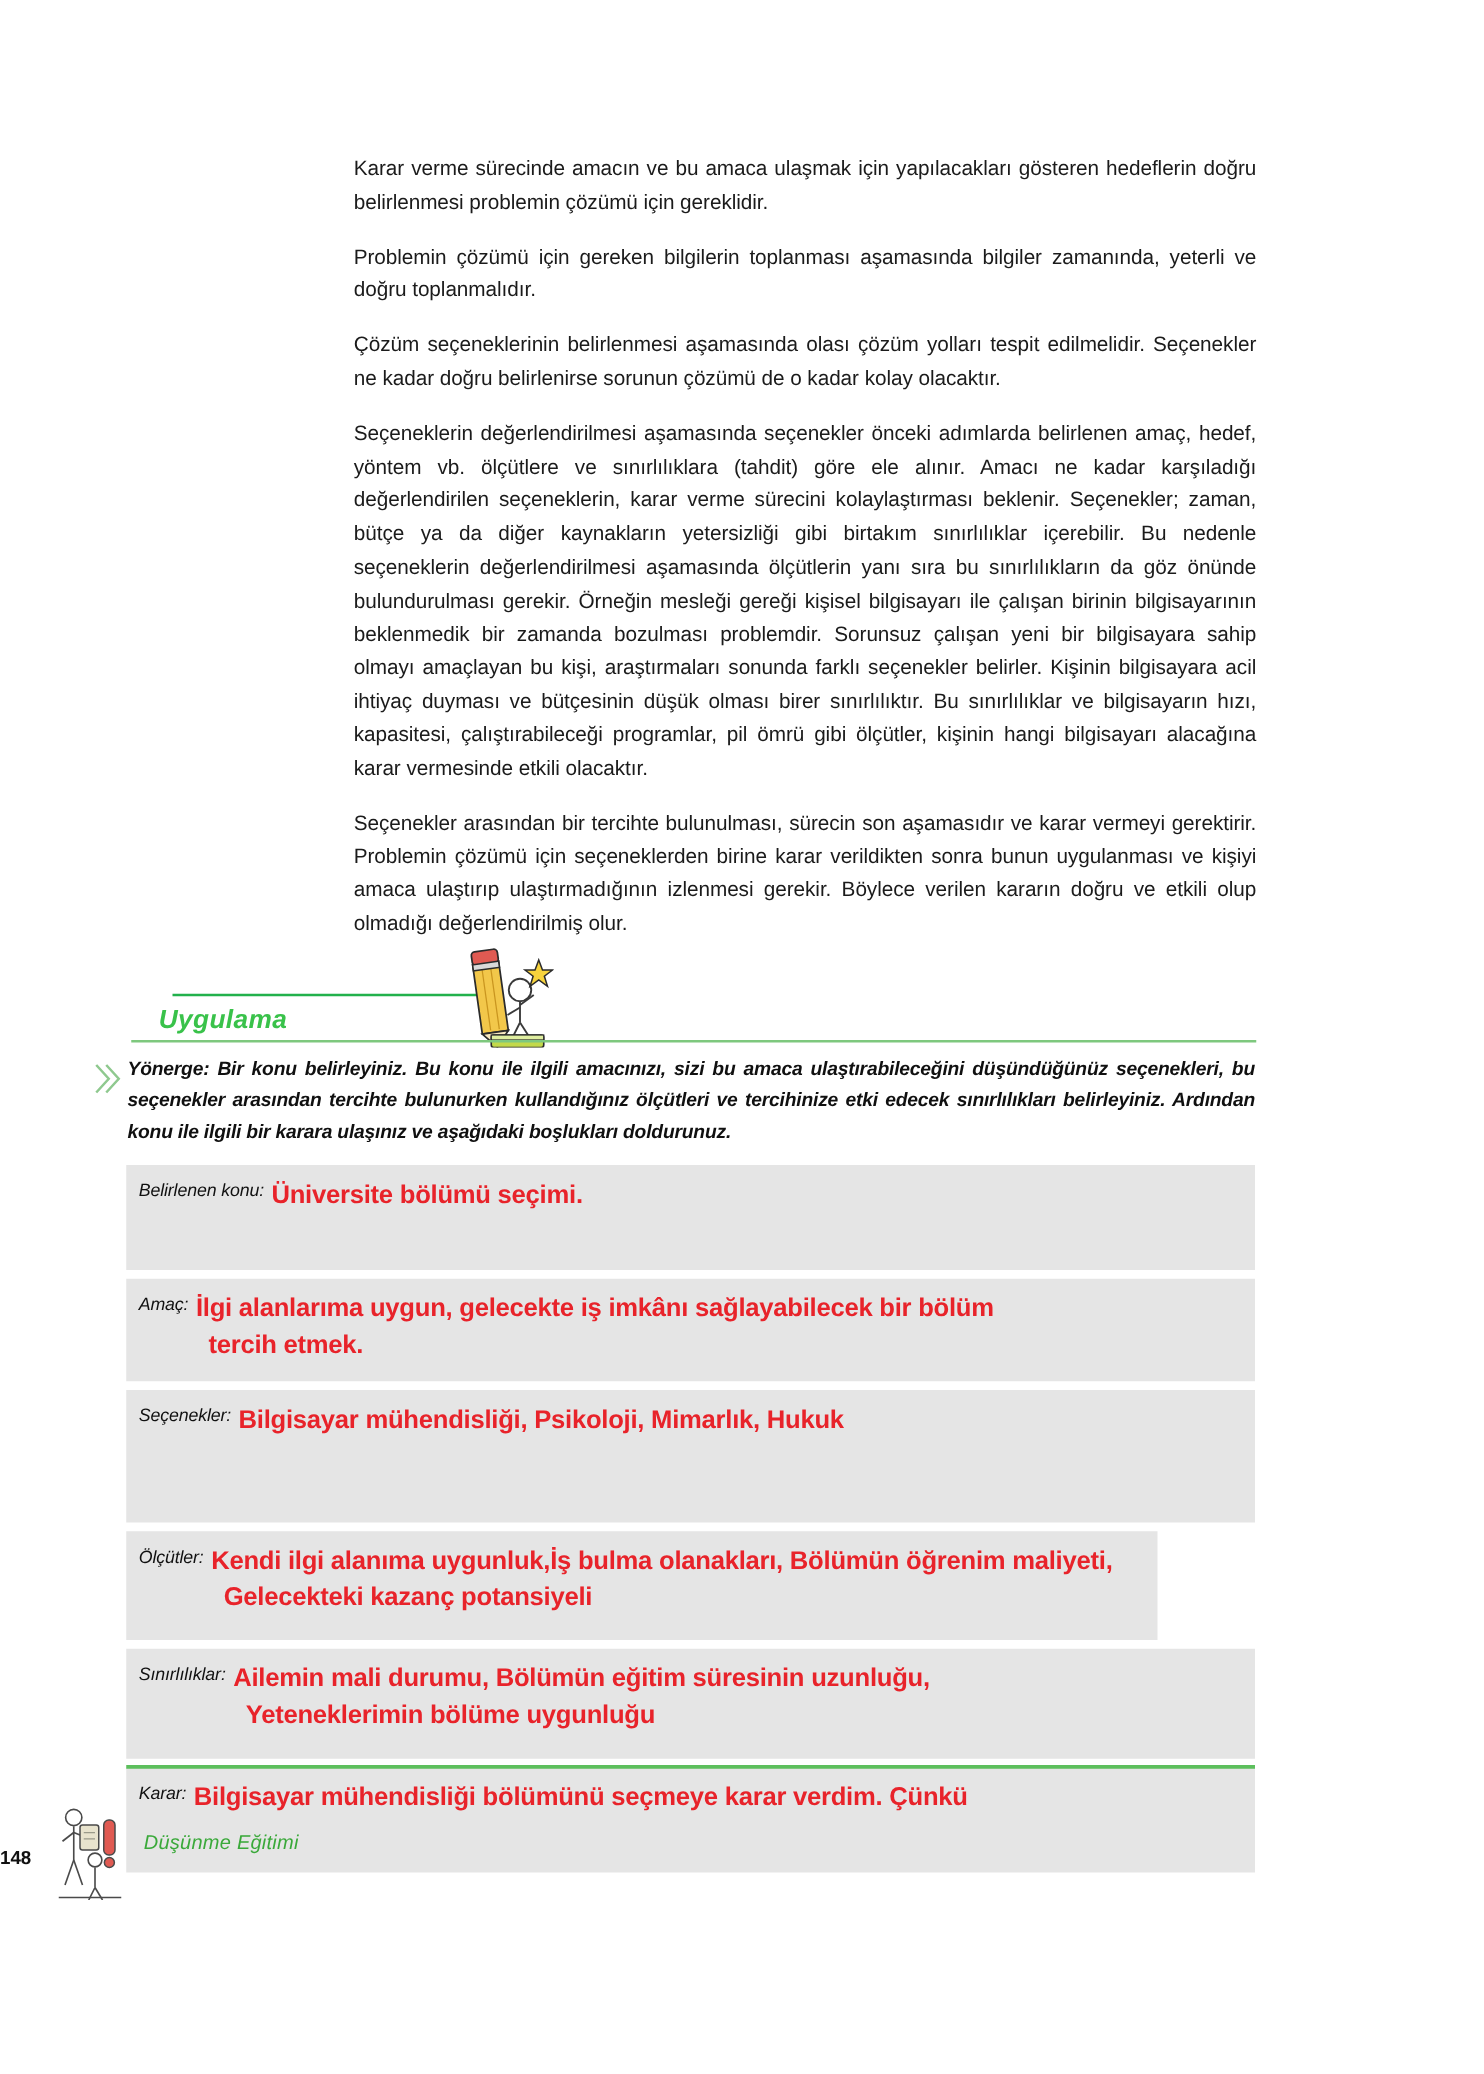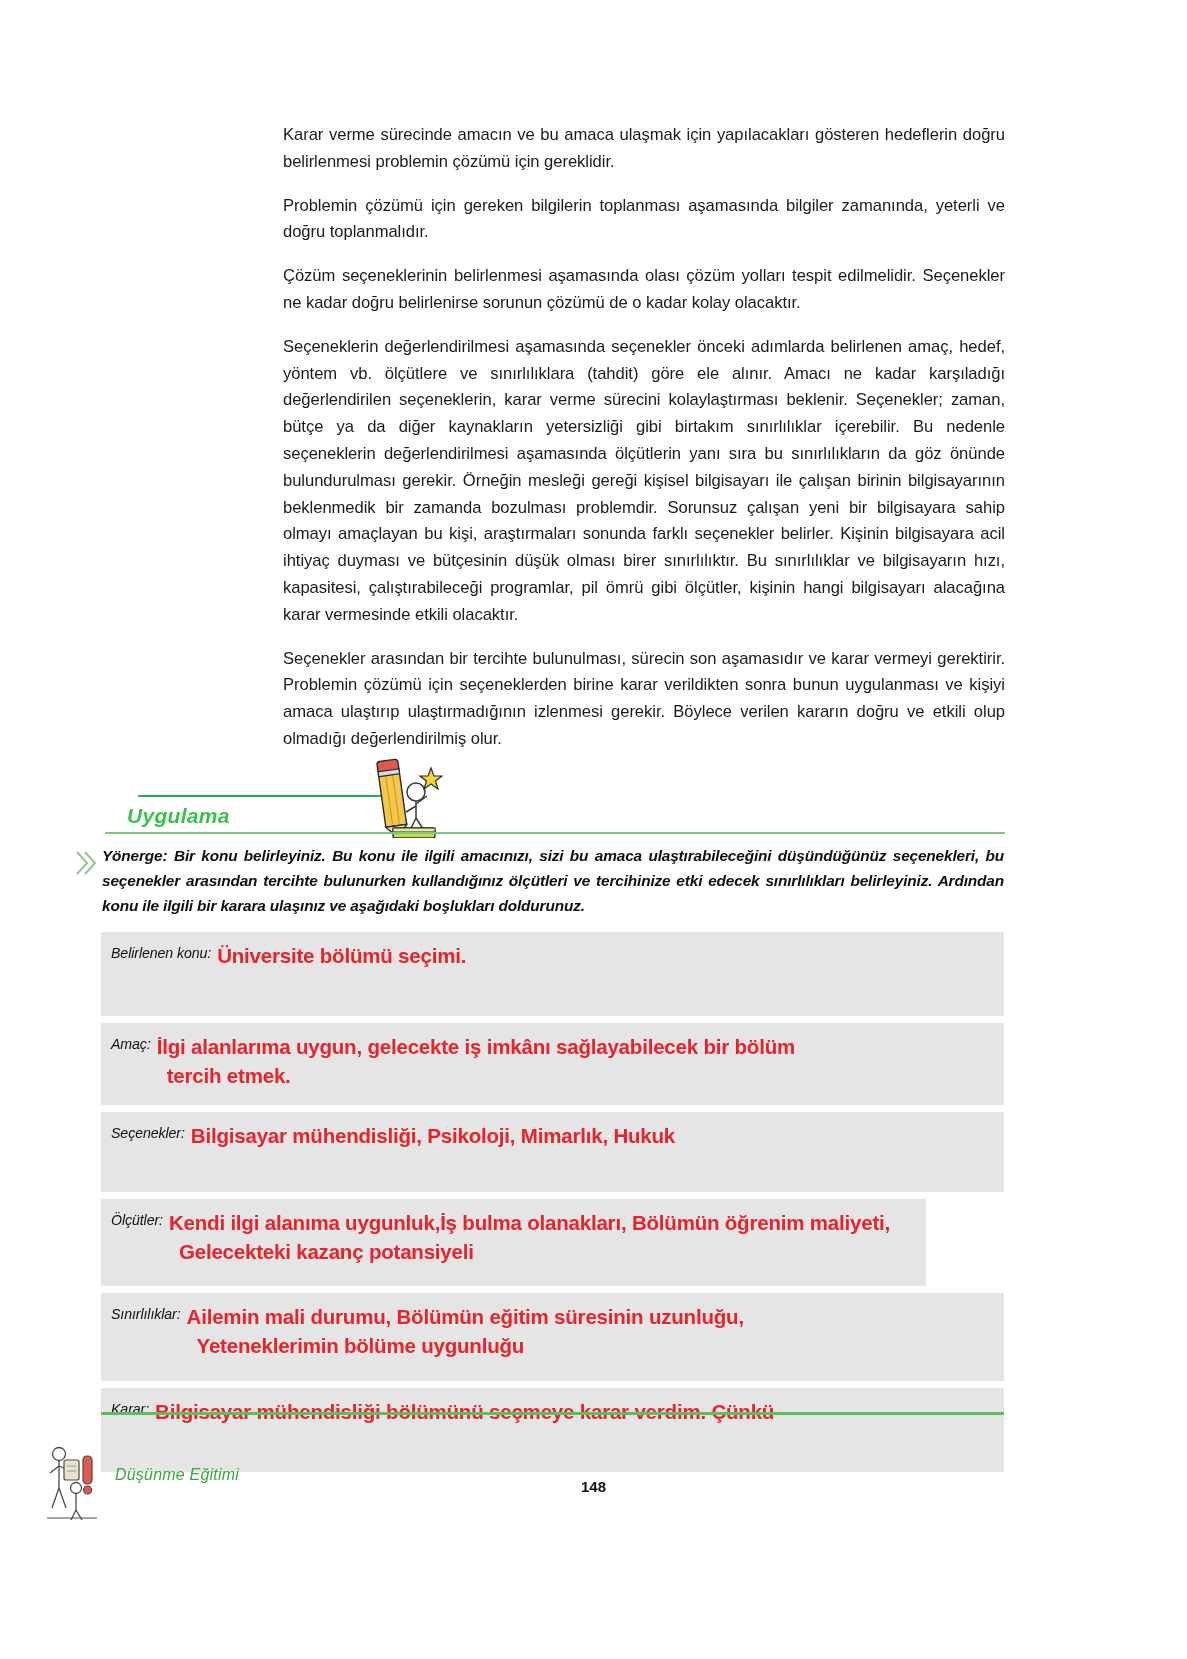--- a/index.html
+++ b/index.html
@@ -129,21 +129,21 @@
     position:absolute;
     left:115px; top:1466px;
     font-size:16px;
     font-style:italic;
     color:#3aa93a;
     letter-spacing:0.2px;
   }
   .page-num{
     position:absolute;
     left:0px; top:1478px; width:1187px;
-    text-align:center;
+    text-align:left;
     font-size:15px;
     font-weight:bold;
     color:#111;
   }
 </style>
 </head>
 <body>
 
 <div class="bodytext">
   <p class="para">Karar verme sürecinde amacın ve bu amaca ulaşmak için yapılacakları gösteren hedeflerin doğru belirlenmesi problemin çözümü için gereklidir.</p>
@@ -204,21 +204,21 @@
 <div class="formwrap">
 
   <div class="frow" style="height:84px;">
     <span class="flabel">Belirlenen konu:</span><span class="fvalue"><span>Üniversite bölümü seçimi.</span></span>
   </div>
 
   <div class="frow" style="height:82px;">
     <span class="flabel">Amaç:</span><span class="fvalue"><span>İlgi alanlarıma uygun, gelecekte iş imkânı sağlayabilecek bir bölüm</span><span class="l2">tercih etmek.</span></span>
   </div>
 
-  <div class="frow" style="height:80px;">
+  <div class="frow" style="height:106px;">
     <span class="flabel">Seçenekler:</span><span class="fvalue"><span>Bilgisayar mühendisliği, Psikoloji, Mimarlık, Hukuk</span></span>
   </div>
 
   <div class="frow wide" style="height:87px;">
     <span class="flabel">Ölçütler:</span><span class="fvalue"><span>Kendi ilgi alanıma uygunluk,İş bulma olanakları, Bölümün öğrenim maliyeti,</span><span class="l2">Gelecekteki kazanç potansiyeli</span></span>
   </div>
 
   <div class="frow" style="height:88px;">
     <span class="flabel">Sınırlılıklar:</span><span class="fvalue"><span>Ailemin mali durumu, Bölümün eğitim süresinin uzunluğu,</span><span class="l2">Yeteneklerimin bölüme uygunluğu</span></span>
   </div>

